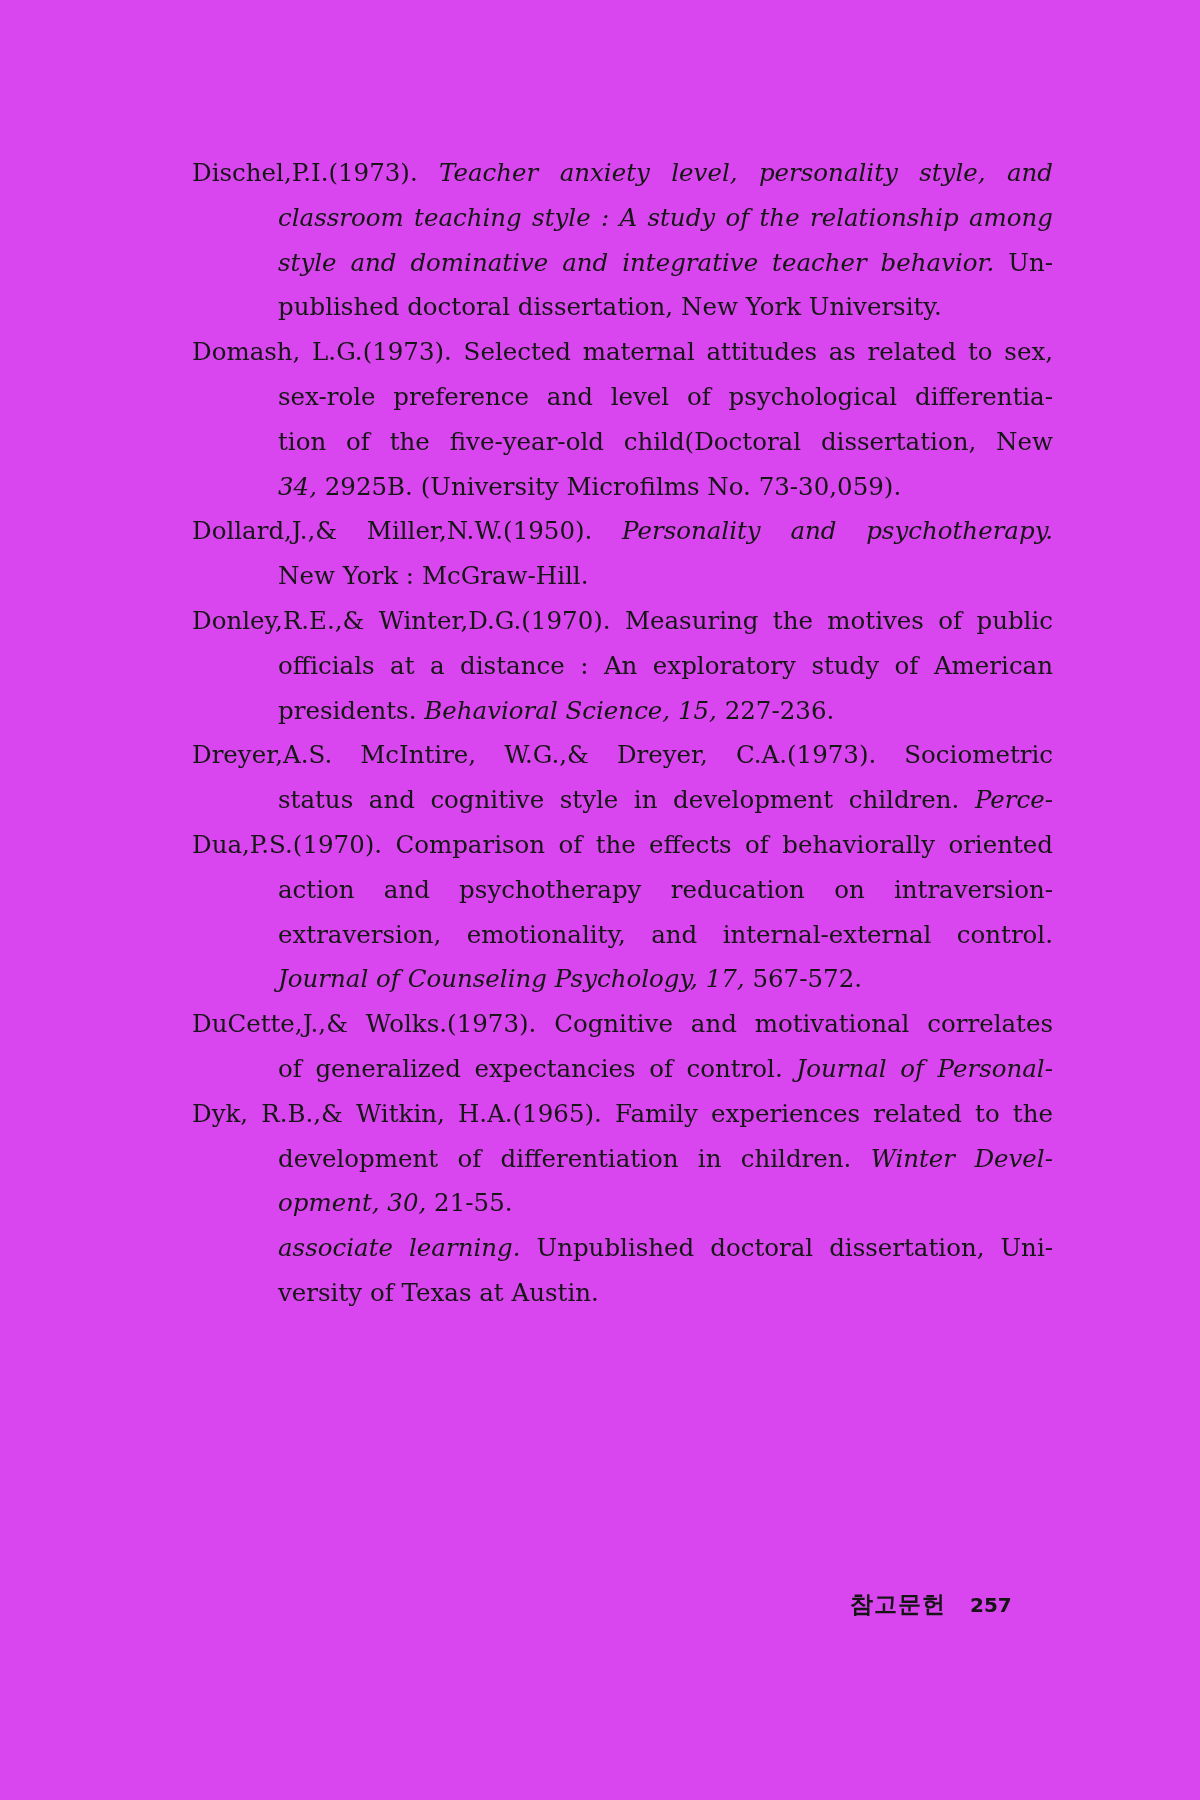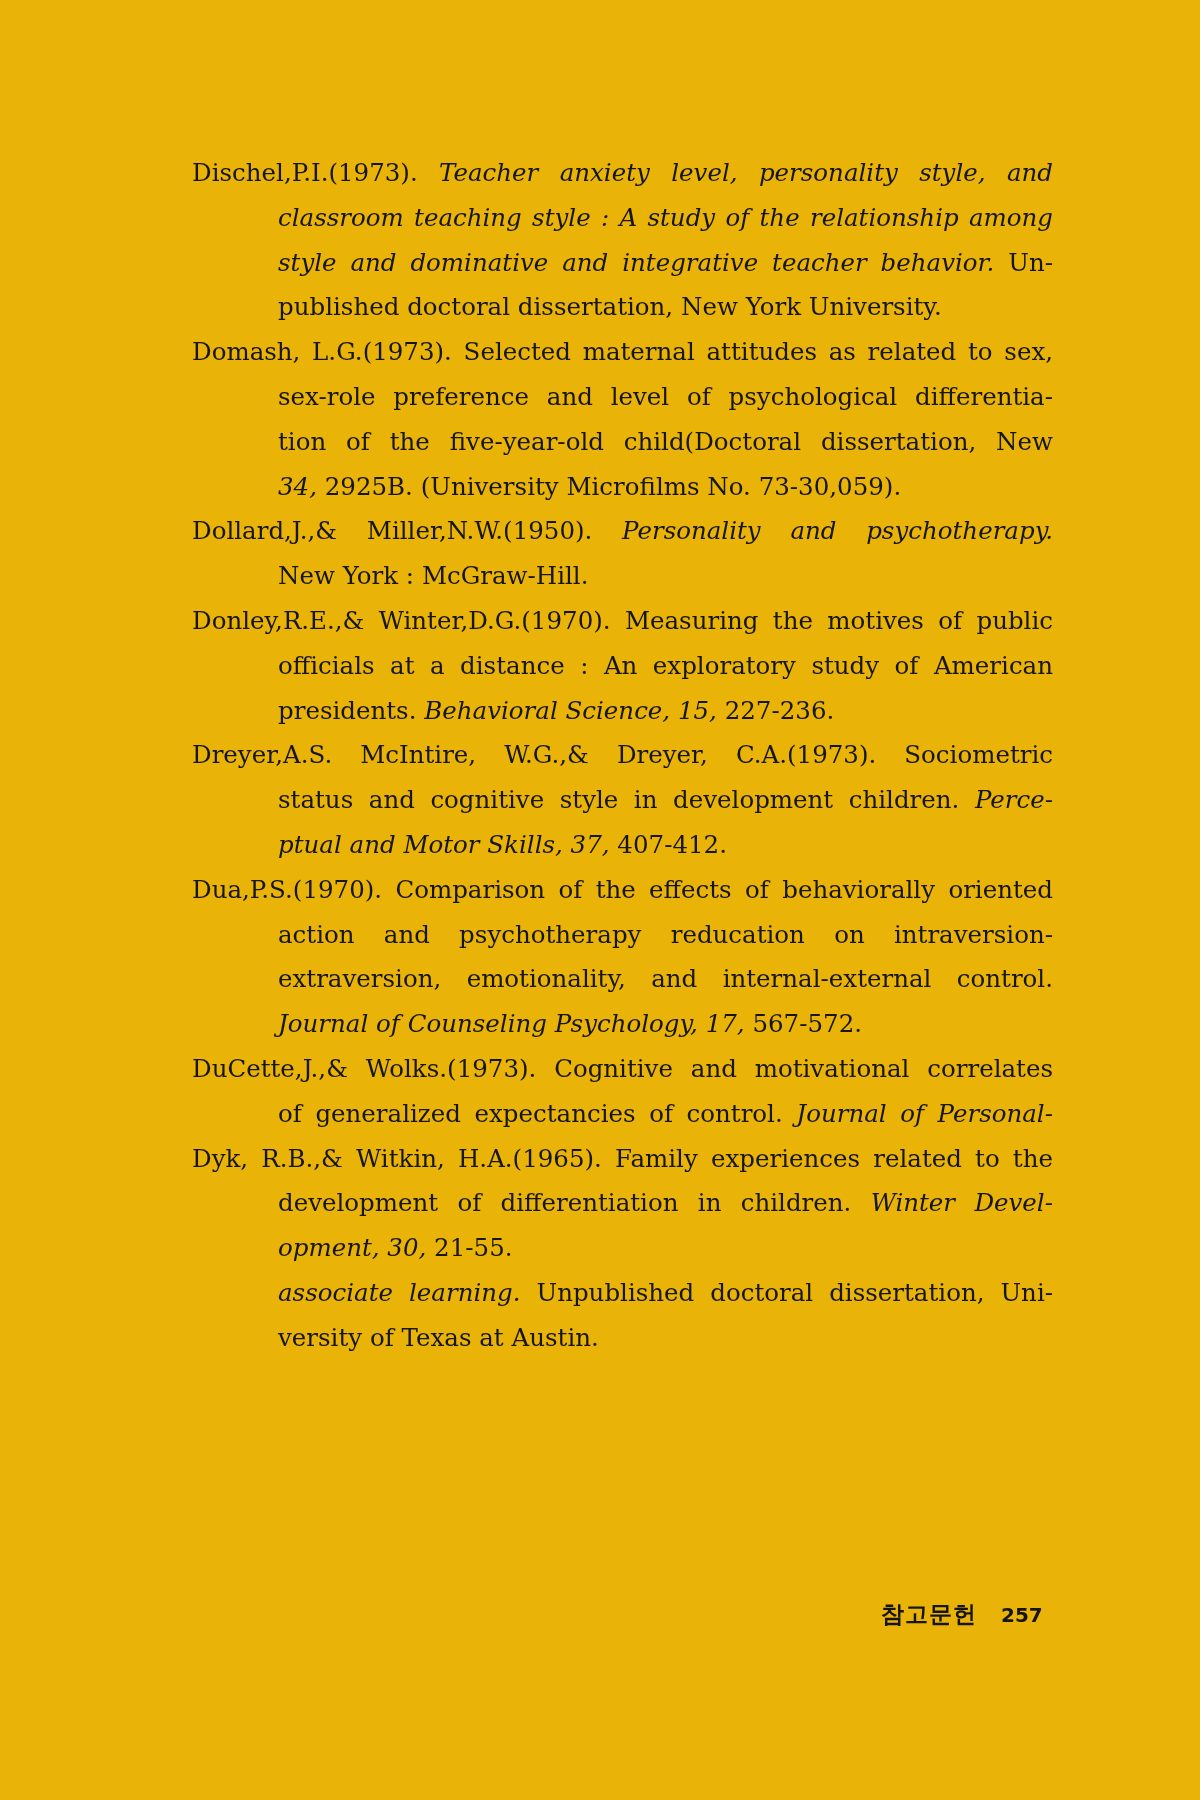--- a/index.html
+++ b/index.html
@@ -12,21 +12,21 @@
     height: 1800px;
     position: relative;
     overflow: hidden;
     font-family: "DejaVu Serif", "Liberation Serif", serif;
     color: #161616;
   }
   .page {
     position: absolute;
     left: 0; top: 0;
     width: 1200px; height: 1800px;
-    background: #eab308;
+    background: #d946ef;
   }
   .refs {
     position: absolute;
     left: 192px;
     top: 151px;
     width: 861px;
   }
   .line {
     height: 44.8px;
     line-height: 44.8px;
@@ -47,24 +47,24 @@
   }
   .line.indent {
     padding-left: 86px;
   }
   .line.first {
     padding-left: 0;
   }
   .it { font-style: italic; }
   .footer {
     position: absolute;
-    left: 881px;
+    left: 850px;
     top: 1592px;
     font-size: 23px;
-    line-height: 44px;
+    line-height: 24px;
     white-space: nowrap;
     color: #151515;
   }
   .footer .kor {
     font-family: "DejaVu Sans", sans-serif;
     font-weight: bold;
     letter-spacing: 1px;
   }
   .footer .pg {
     font-family: "DejaVu Sans", sans-serif;
@@ -125,23 +125,20 @@
           <span class="txt"><span>presidents. </span><span class="it">Behavioral Science, 15,</span><span> 227-236.</span></span>
         </div>
       </div>
       <div>
         <div class="line first">
           <span class="txt"><span>Dreyer,A.S. McIntire, W.G.,&amp; Dreyer, C.A.(1973). Sociometric</span></span>
         </div>
         <div class="line indent">
           <span class="txt"><span>status and cognitive style in development children. </span><span class="it">Perce-</span></span>
         </div>
-        <div class="line indent last">
-          <span class="txt"><span class="it">ptual and Motor Skills, 37,</span><span> 407-412.</span></span>
-        </div>
       </div>
       <div>
         <div class="line first">
           <span class="txt"><span>Dua,P.S.(1970). Comparison of the effects of behaviorally oriented</span></span>
         </div>
         <div class="line indent">
           <span class="txt"><span>action and psychotherapy reducation on intraversion-</span></span>
         </div>
         <div class="line indent">
           <span class="txt"><span>extraversion, emotionality, and internal-external control.</span></span>

